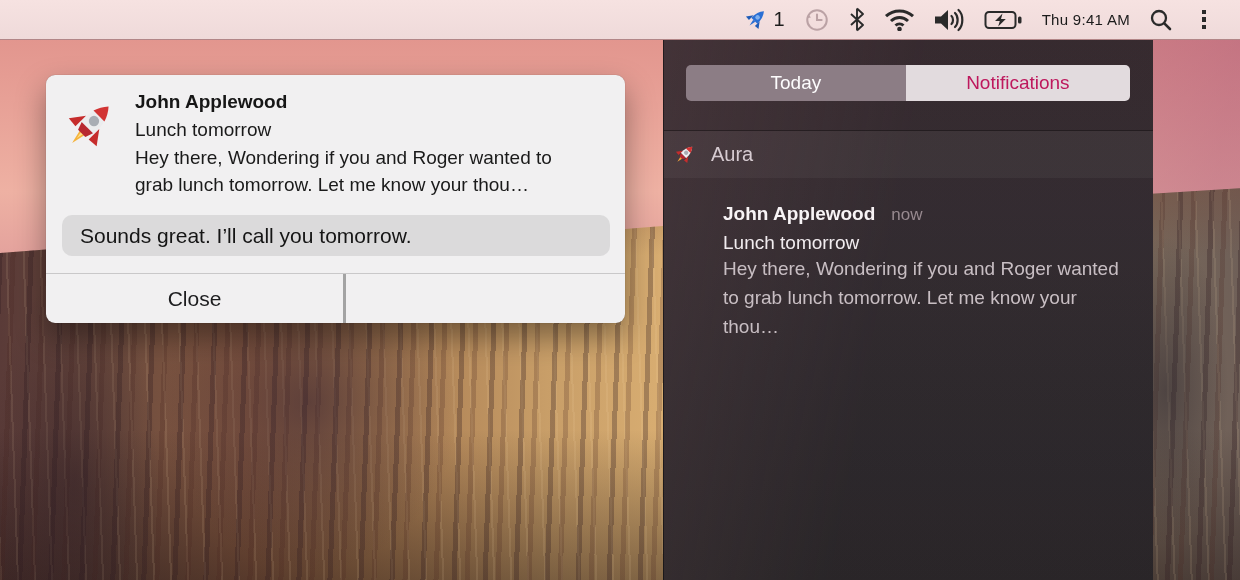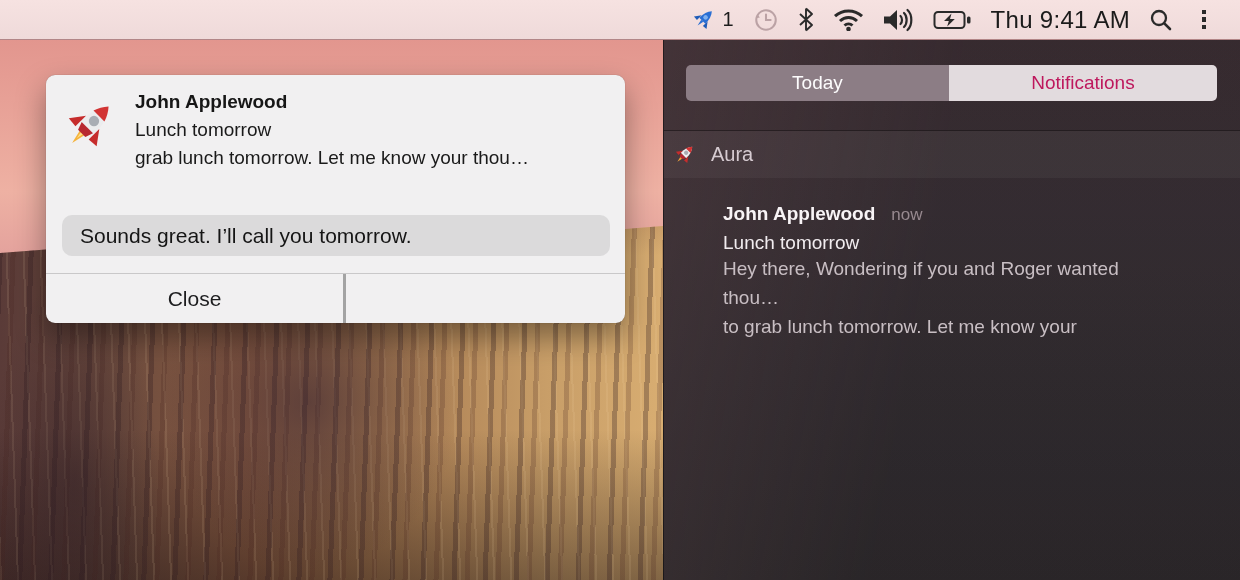--- a/index.html
+++ b/index.html
@@ -30,28 +30,28 @@
   }
 
   
   .menubar { position:absolute; left:0; top:0; width:100%; height:40px; z-index:50;
     background:linear-gradient(180deg,#f6e2e1,#efdada);
     border-bottom:1px solid rgba(141,84,88,0.65);
     display:flex; align-items:center; justify-content:flex-end; }
   .status { display:flex; align-items:center; gap:19px; margin-right:21px; color:#222; }
   .status .item { display:flex; align-items:center; }
   .badge-num { font-size:20px; color:#1d1d1d; margin-left:5px; }
-  .time-text { font-size:24px; color:#1b1b1b; letter-spacing:0.3px; }
+  .time-text { font-size:15px; color:#1b1b1b; letter-spacing:0.3px; }
   .nc-glyph { width:27px; height:19px; display:flex; flex-direction:column; justify-content:space-between; }
   .nc-glyph .row { display:flex; align-items:center; height:4.2px; }
   .nc-glyph .dot { width:4.2px; height:4.2px; background:#2a2a2a; margin-right:3.5px; }
   .nc-glyph .bar { flex:1; height:4.2px; background:#2a2a2a; }
 
   
-  .nc-panel { position:absolute; left:663px; top:40px; width:577px; height:540px; z-index:30;
+  .nc-panel { position:absolute; left:663px; top:40px; width:490px; height:540px; z-index:30;
     border-left:1px solid rgba(0,0,0,0.35);
     background:
       linear-gradient(100deg, rgba(82,62,66,0.38), rgba(30,28,34,0.12) 45%),
       linear-gradient(180deg, #3a2c31 0%, #372e33 32%, #312b2f 62%, #2b2729 100%);
   }
   .segmented { margin:25px 23px 0 22px; height:36px; display:flex; border-radius:5px; overflow:hidden; }
   .seg { display:flex; align-items:center; justify-content:center; font-size:19px; cursor:default; }
   .seg-today { width:49.5%; background:#8c7d85; color:#fdfcfd; }
   .seg-notif { width:50.5%; background:#e2dbde; color:#be185d; }
   .app-row { margin-top:29px; height:48px; display:flex; align-items:center; padding-left:8px;
@@ -208,22 +208,22 @@
     </div>
 
     <div class="notif-item">
       <div class="notif-titlerow">
         <span class="notif-title">John Applewood</span>
         <span class="notif-time">now</span>
       </div>
       <div class="notif-subtitle">Lunch tomorrow</div>
       <div class="notif-body">
         <div>Hey there, Wondering if you and Roger wanted</div>
+        <div>to grab lunch tomorrow. Let me know your</div>
         <div>thou…</div>
-        <div>to grab lunch tomorrow. Let me know your</div>
       </div>
     </div>
   </div>
 
   <div class="alert">
     <div class="alert-icon">
       <svg width="60" height="60" viewBox="0 0 64 64">
         <g transform="rotate(45 32 32)">
           <path d="M28.5 44 L35.5 44 L32 59 Z" fill="#f5b33c"></path>
           <path d="M30.5 44 L33.5 44 L32 52 Z" fill="#ffe08a"></path>
@@ -233,20 +233,21 @@
           <path d="M22 28 L11 43 L22 44 Z" fill="#c62c2c"></path>
           <path d="M42 28 L53 43 L42 44 Z" fill="#c62c2c"></path>
           <path d="M23.5 36 L40.5 36 L37.5 44.5 L26.5 44.5 Z" fill="#b82830"></path>
         </g>
       </svg>
     </div>
     <div class="alert-text">
       <div class="alert-title">John Applewood</div>
       <div class="alert-subtitle">Lunch tomorrow</div>
       <div class="alert-body">
+        <div>Hey there, Wondering if you and Roger wanted to</div>
         <div>grab lunch tomorrow. Let me know your thou…</div>
       </div>
     </div>
     <input class="reply-input" type="text" value="Sounds great. I’ll call you tomorrow." style="">
     <div class="btnbar">
       <button class="alert-btn btn-close">Close</button>
     </div>
   </div>
 
 </div>

